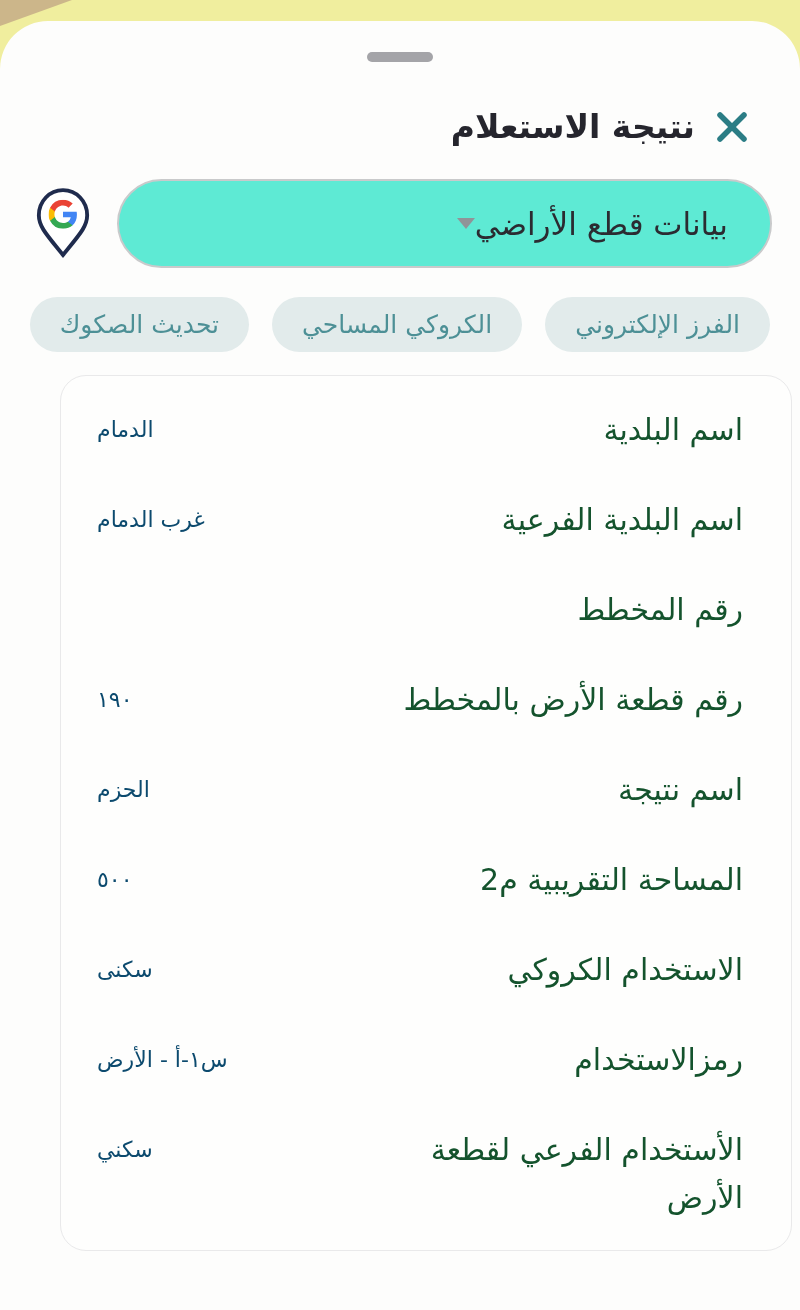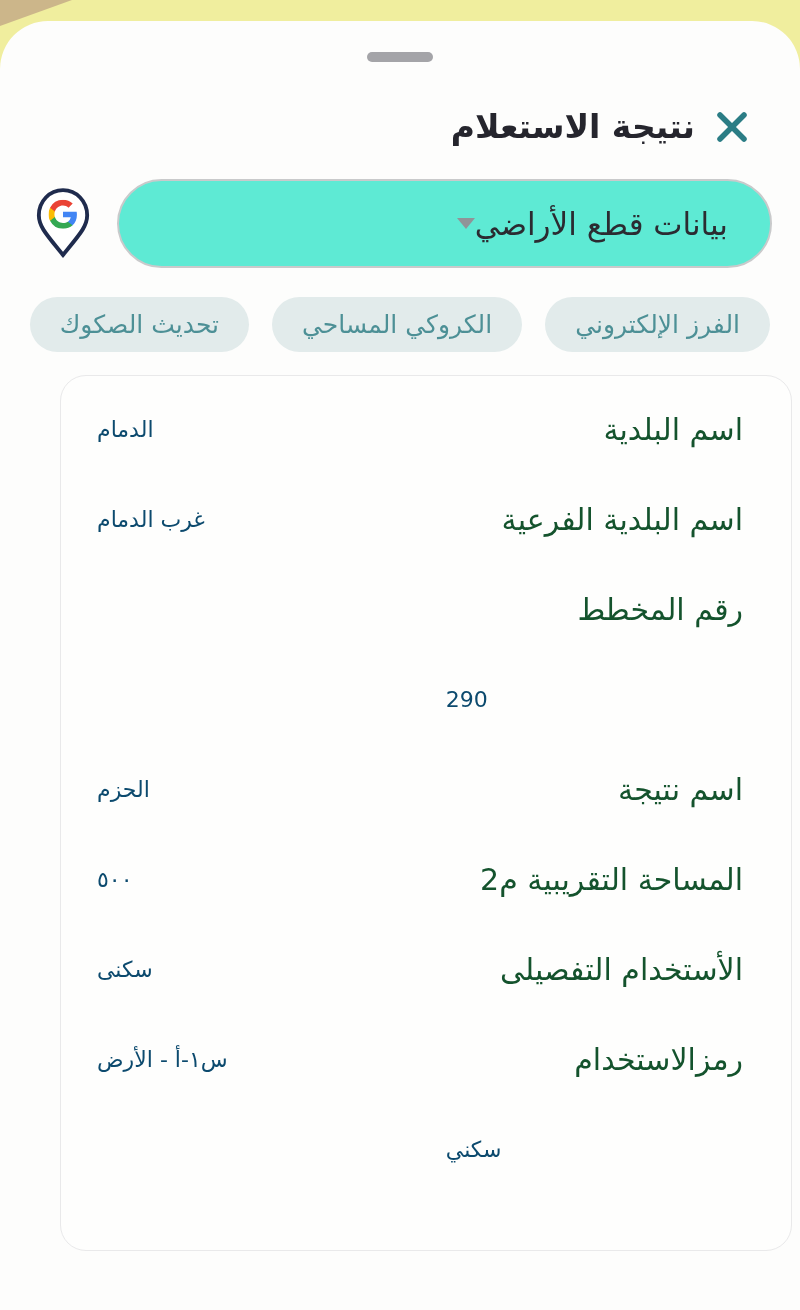--- a/index.html
+++ b/index.html
@@ -127,42 +127,44 @@
     <div class="row">
       <div class="row-label">اسم البلدية الفرعية</div>
       <div class="row-value">غرب الدمام</div>
     </div>
 
     <div class="row">
       <div class="row-label">رقم المخطط</div>
     </div>
 
     <div class="row">
-      <div class="row-value">290</div>
+      <div class="row-label">رقم قطعة الأرض بالمخطط</div>
+      <div class="row-value">١٩٠</div>
     </div>
 
     <div class="row">
       <div class="row-label">اسم نتيجة</div>
       <div class="row-value">الحزم</div>
     </div>
 
     <div class="row">
       <div class="row-label">المساحة التقريبية م2</div>
       <div class="row-value">٥٠٠</div>
     </div>
 
     <div class="row">
-      <div class="row-label">الأستخدام التفصيلى</div>
+      <div class="row-label">الاستخدام الكروكي</div>
       <div class="row-value">سكنى</div>
     </div>
 
     <div class="row">
       <div class="row-label">رمزالاستخدام</div>
       <div class="row-value">س١-أ - الأرض</div>
     </div>
 
     <div class="row">
+      <div class="row-label">الأستخدام الفرعي لقطعة الأرض</div>
       <div class="row-value">سكني</div>
     </div>
 
   </div>
 
 </div>
 
 </body></html>

